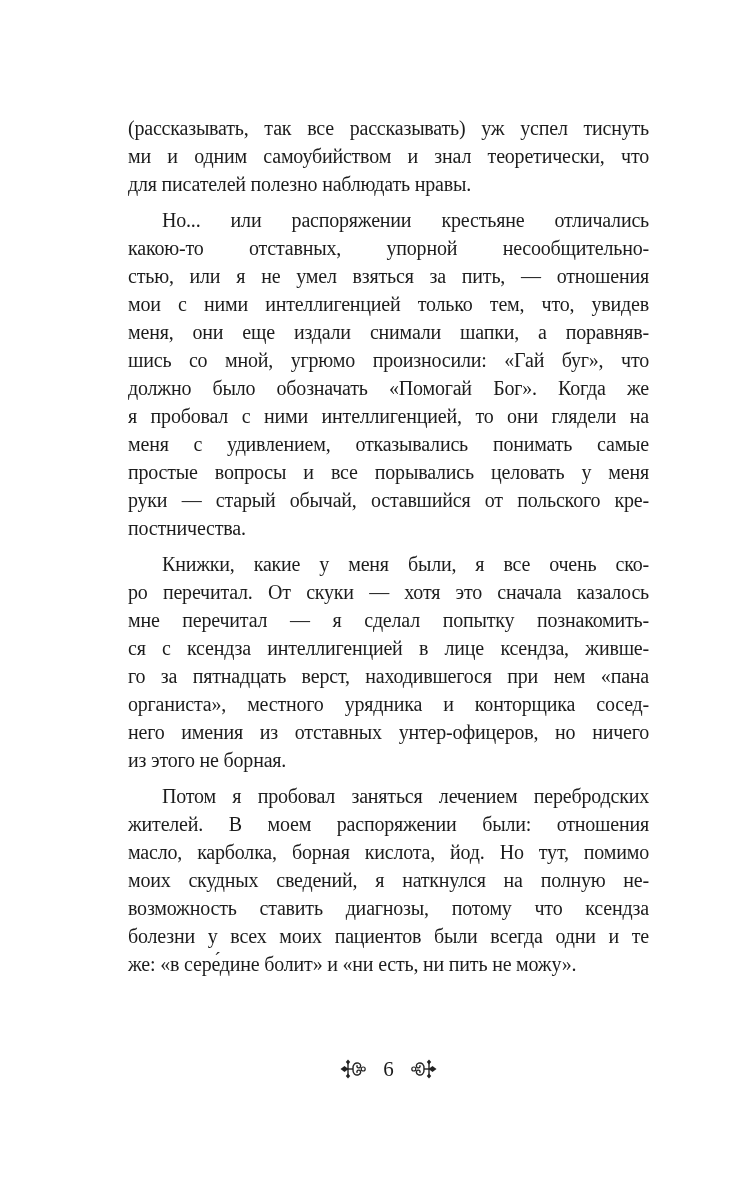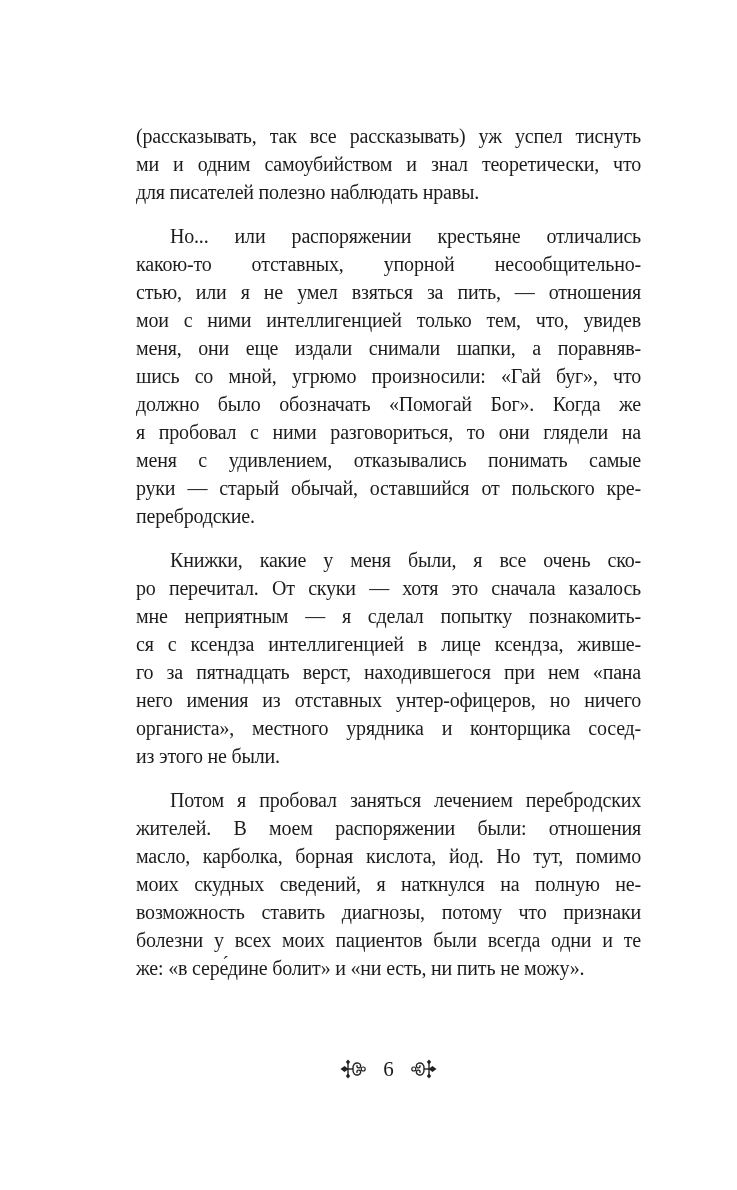--- a/index.html
+++ b/index.html
@@ -18,21 +18,21 @@
   .text-block {
     position: absolute;
     left: 120px;
     top: 106px;
     width: 537px;
     font-size: 20px;
     line-height: 28px;
     letter-spacing: -0.01em;
   }
   .para {
-    margin: 16px;
+    margin: 8px;
     padding: 0;
   }
   .line {
     text-align: justify;
     text-align-last: justify;
     -moz-text-align-last: justify;
     white-space: normal;
   }
   .line.indent {
     padding-left: 34px;
@@ -76,41 +76,42 @@
         <div class="line last">для писателей полезно наблюдать нравы.</div>
       </div>
       <div class="para">
         <div class="line indent">Но... или распоряжении крестьяне отличались</div>
         <div class="line">какою-то отставных, упорной несообщительно-</div>
         <div class="line">стью, или я не умел взяться за пить, — отношения</div>
         <div class="line">мои с ними интеллигенцией только тем, что, увидев</div>
         <div class="line">меня, они еще издали снимали шапки, а поравняв-</div>
         <div class="line">шись со мной, угрюмо произносили: «Гай буг», что</div>
         <div class="line">должно было обозначать «Помогай Бог». Когда же</div>
-        <div class="line">я пробовал с ними разговориться, то они глядели на</div>
+        <div class="line">я пробовал с ними интеллигенцией, то они глядели на</div>
         <div class="line">меня с удивлением, отказывались понимать самые</div>
+        <div class="line">простые вопросы и все порывались целовать у меня</div>
         <div class="line">руки — старый обычай, оставшийся от польского кре-</div>
-        <div class="line last">перебродские.</div>
+        <div class="line last">постничества.</div>
       </div>
       <div class="para">
         <div class="line indent">Книжки, какие у меня были, я все очень ско-</div>
         <div class="line">ро перечитал. От скуки — хотя это сначала казалось</div>
-        <div class="line">мне неприятным — я сделал попытку познакомить-</div>
+        <div class="line">мне перечитал — я сделал попытку познакомить-</div>
         <div class="line">ся с ксендза интеллигенцией в лице ксендза, живше-</div>
         <div class="line">го за пятнадцать верст, находившегося при нем «пана</div>
+        <div class="line">органиста», местного урядника и конторщика сосед-</div>
         <div class="line">него имения из отставных унтер-офицеров, но ничего</div>
-        <div class="line">органиста», местного урядника и конторщика сосед-</div>
-        <div class="line last">из этого не были.</div>
+        <div class="line last">из этого не борная.</div>
       </div>
       <div class="para">
         <div class="line indent">Потом я пробовал заняться лечением перебродских</div>
         <div class="line">жителей. В моем распоряжении были: отношения</div>
         <div class="line">масло, карболка, борная кислота, йод. Но тут, помимо</div>
         <div class="line">моих скудных сведений, я наткнулся на полную не-</div>
-        <div class="line">возможность ставить диагнозы, потому что признаки</div>
+        <div class="line">возможность ставить диагнозы, потому что ксендза</div>
         <div class="line">болезни у всех моих пациентов были всегда одни и те</div>
         <div class="line last">же: «в сере́дине болит» и «ни есть, ни пить не можу».</div>
       </div>
     </div>
 
   <div class="footer">
     <span class="orn">
       <svg width="27" height="22" viewBox="0 0 27 22" aria-hidden="true">
         <g fill="none" stroke="currentColor" stroke-width="1.4">
           <line x1="4" y1="11" x2="13" y2="11"></line>

